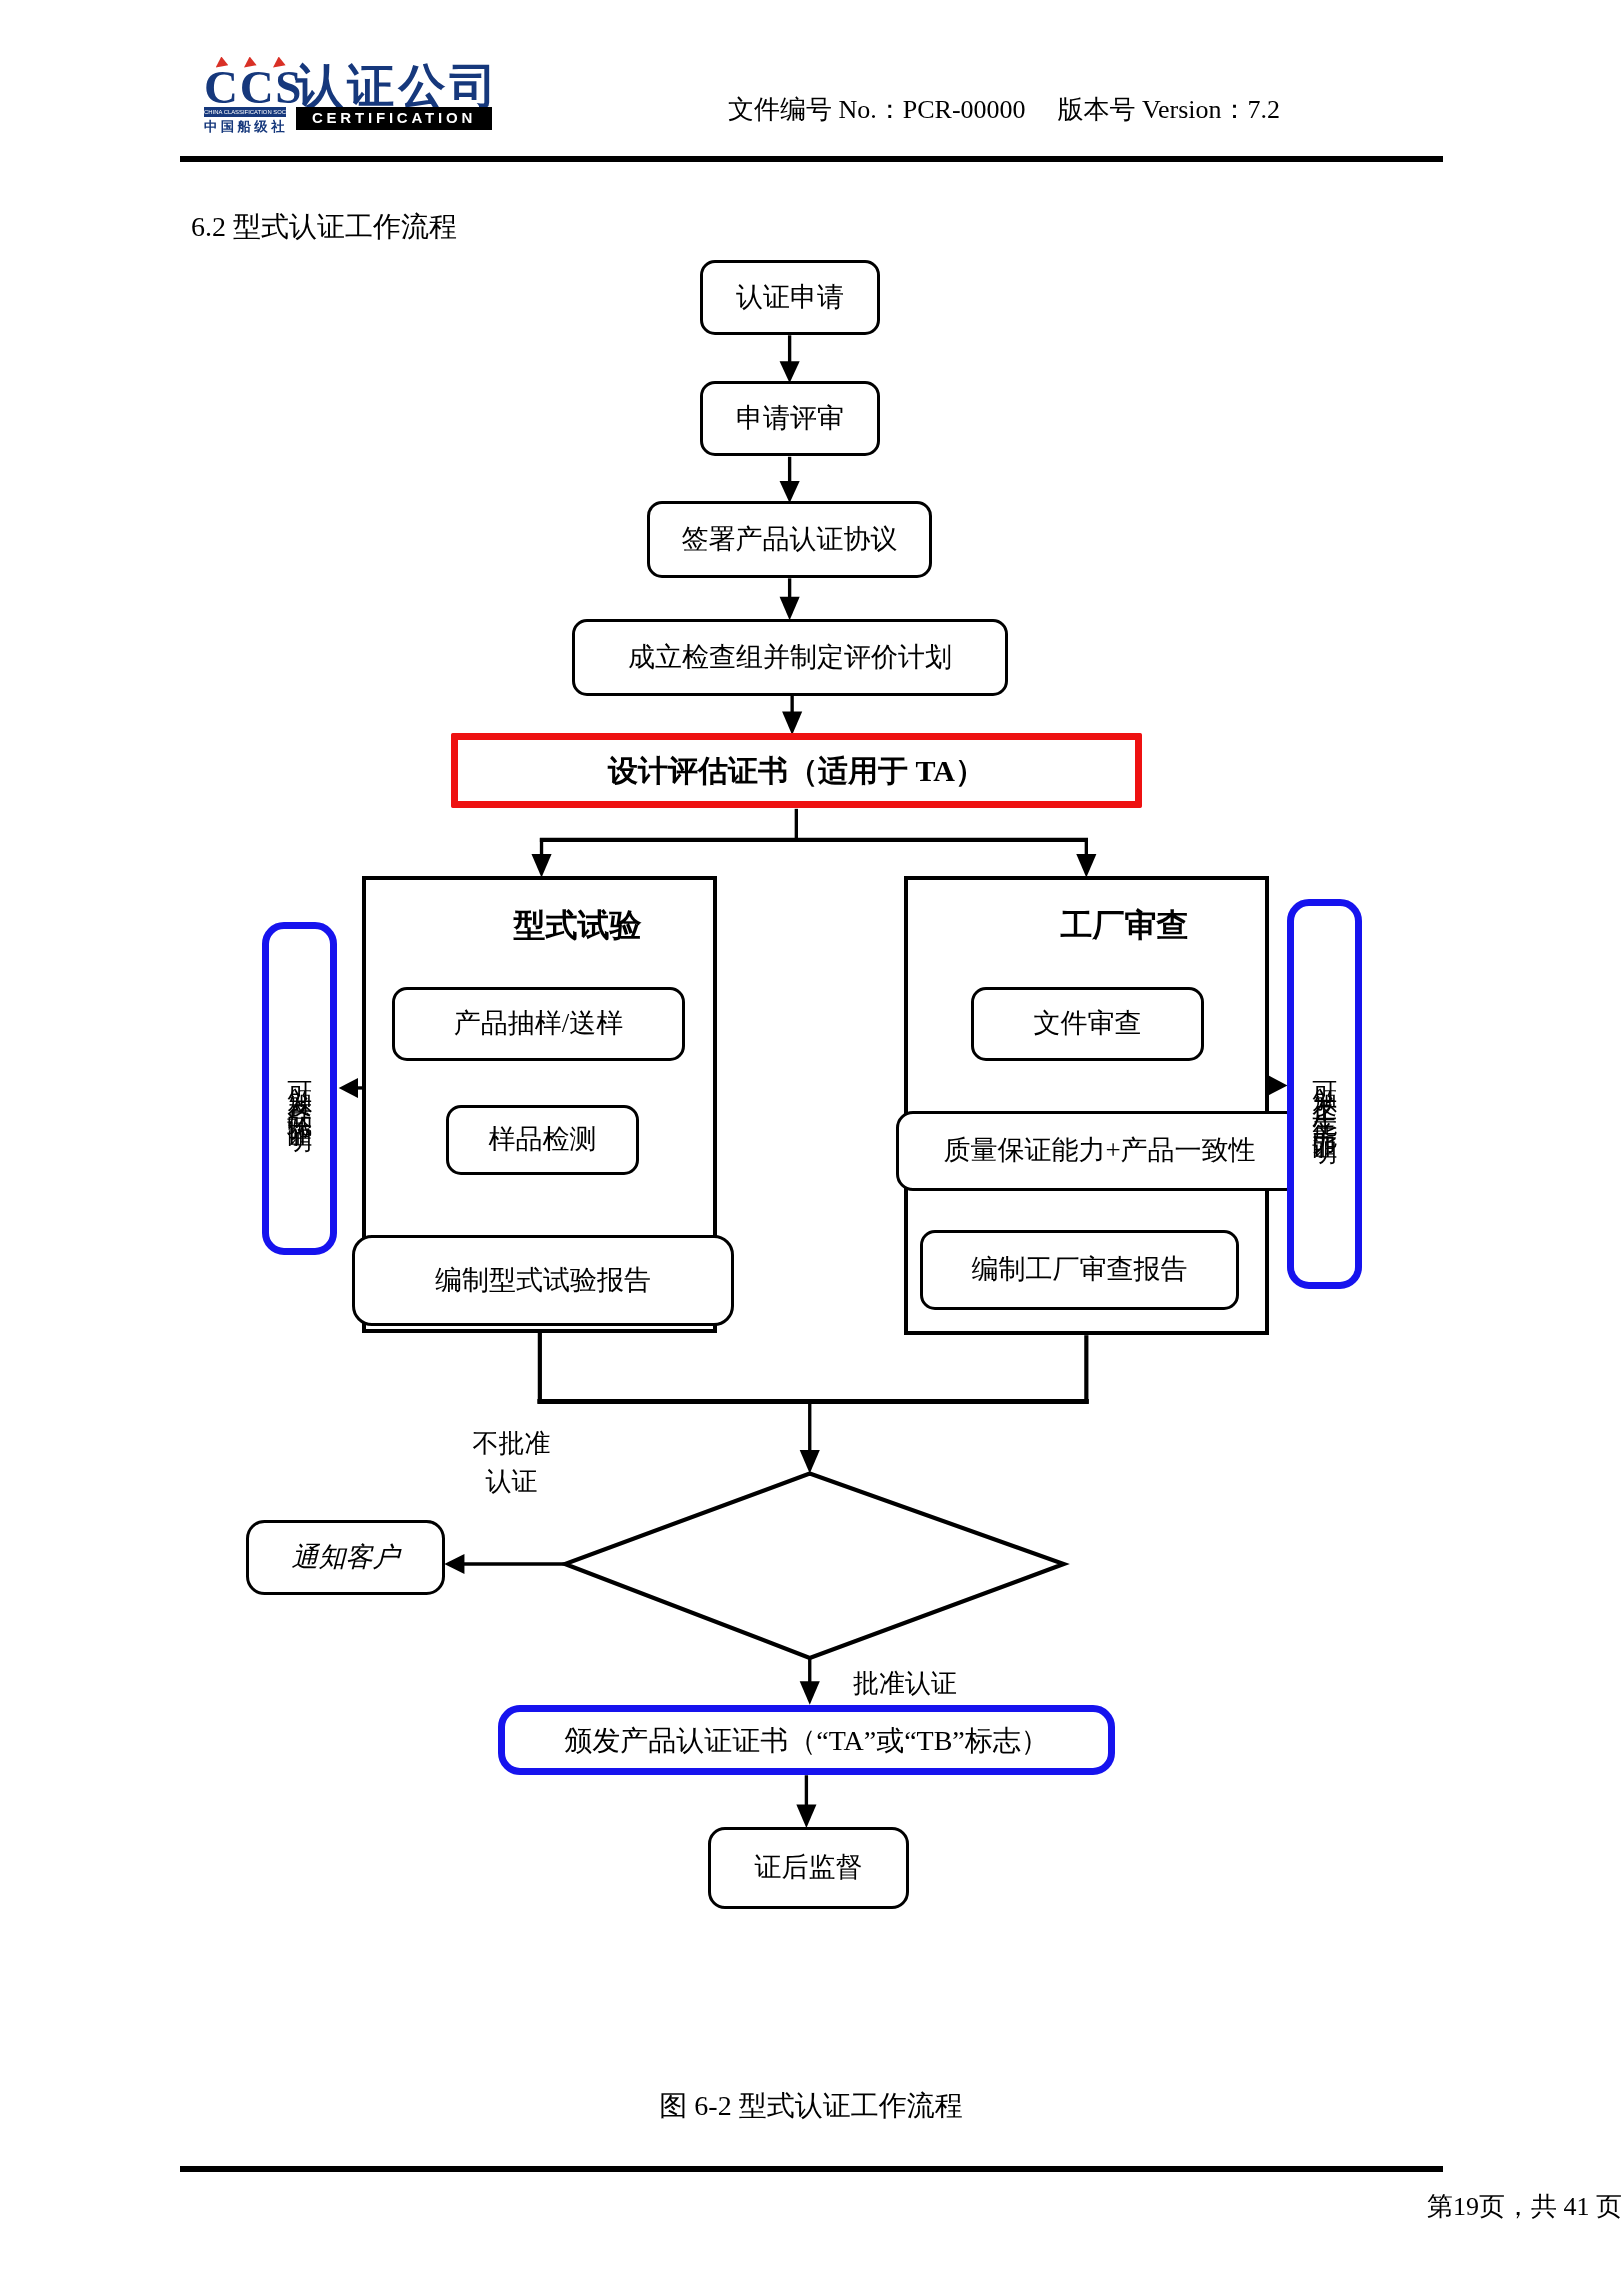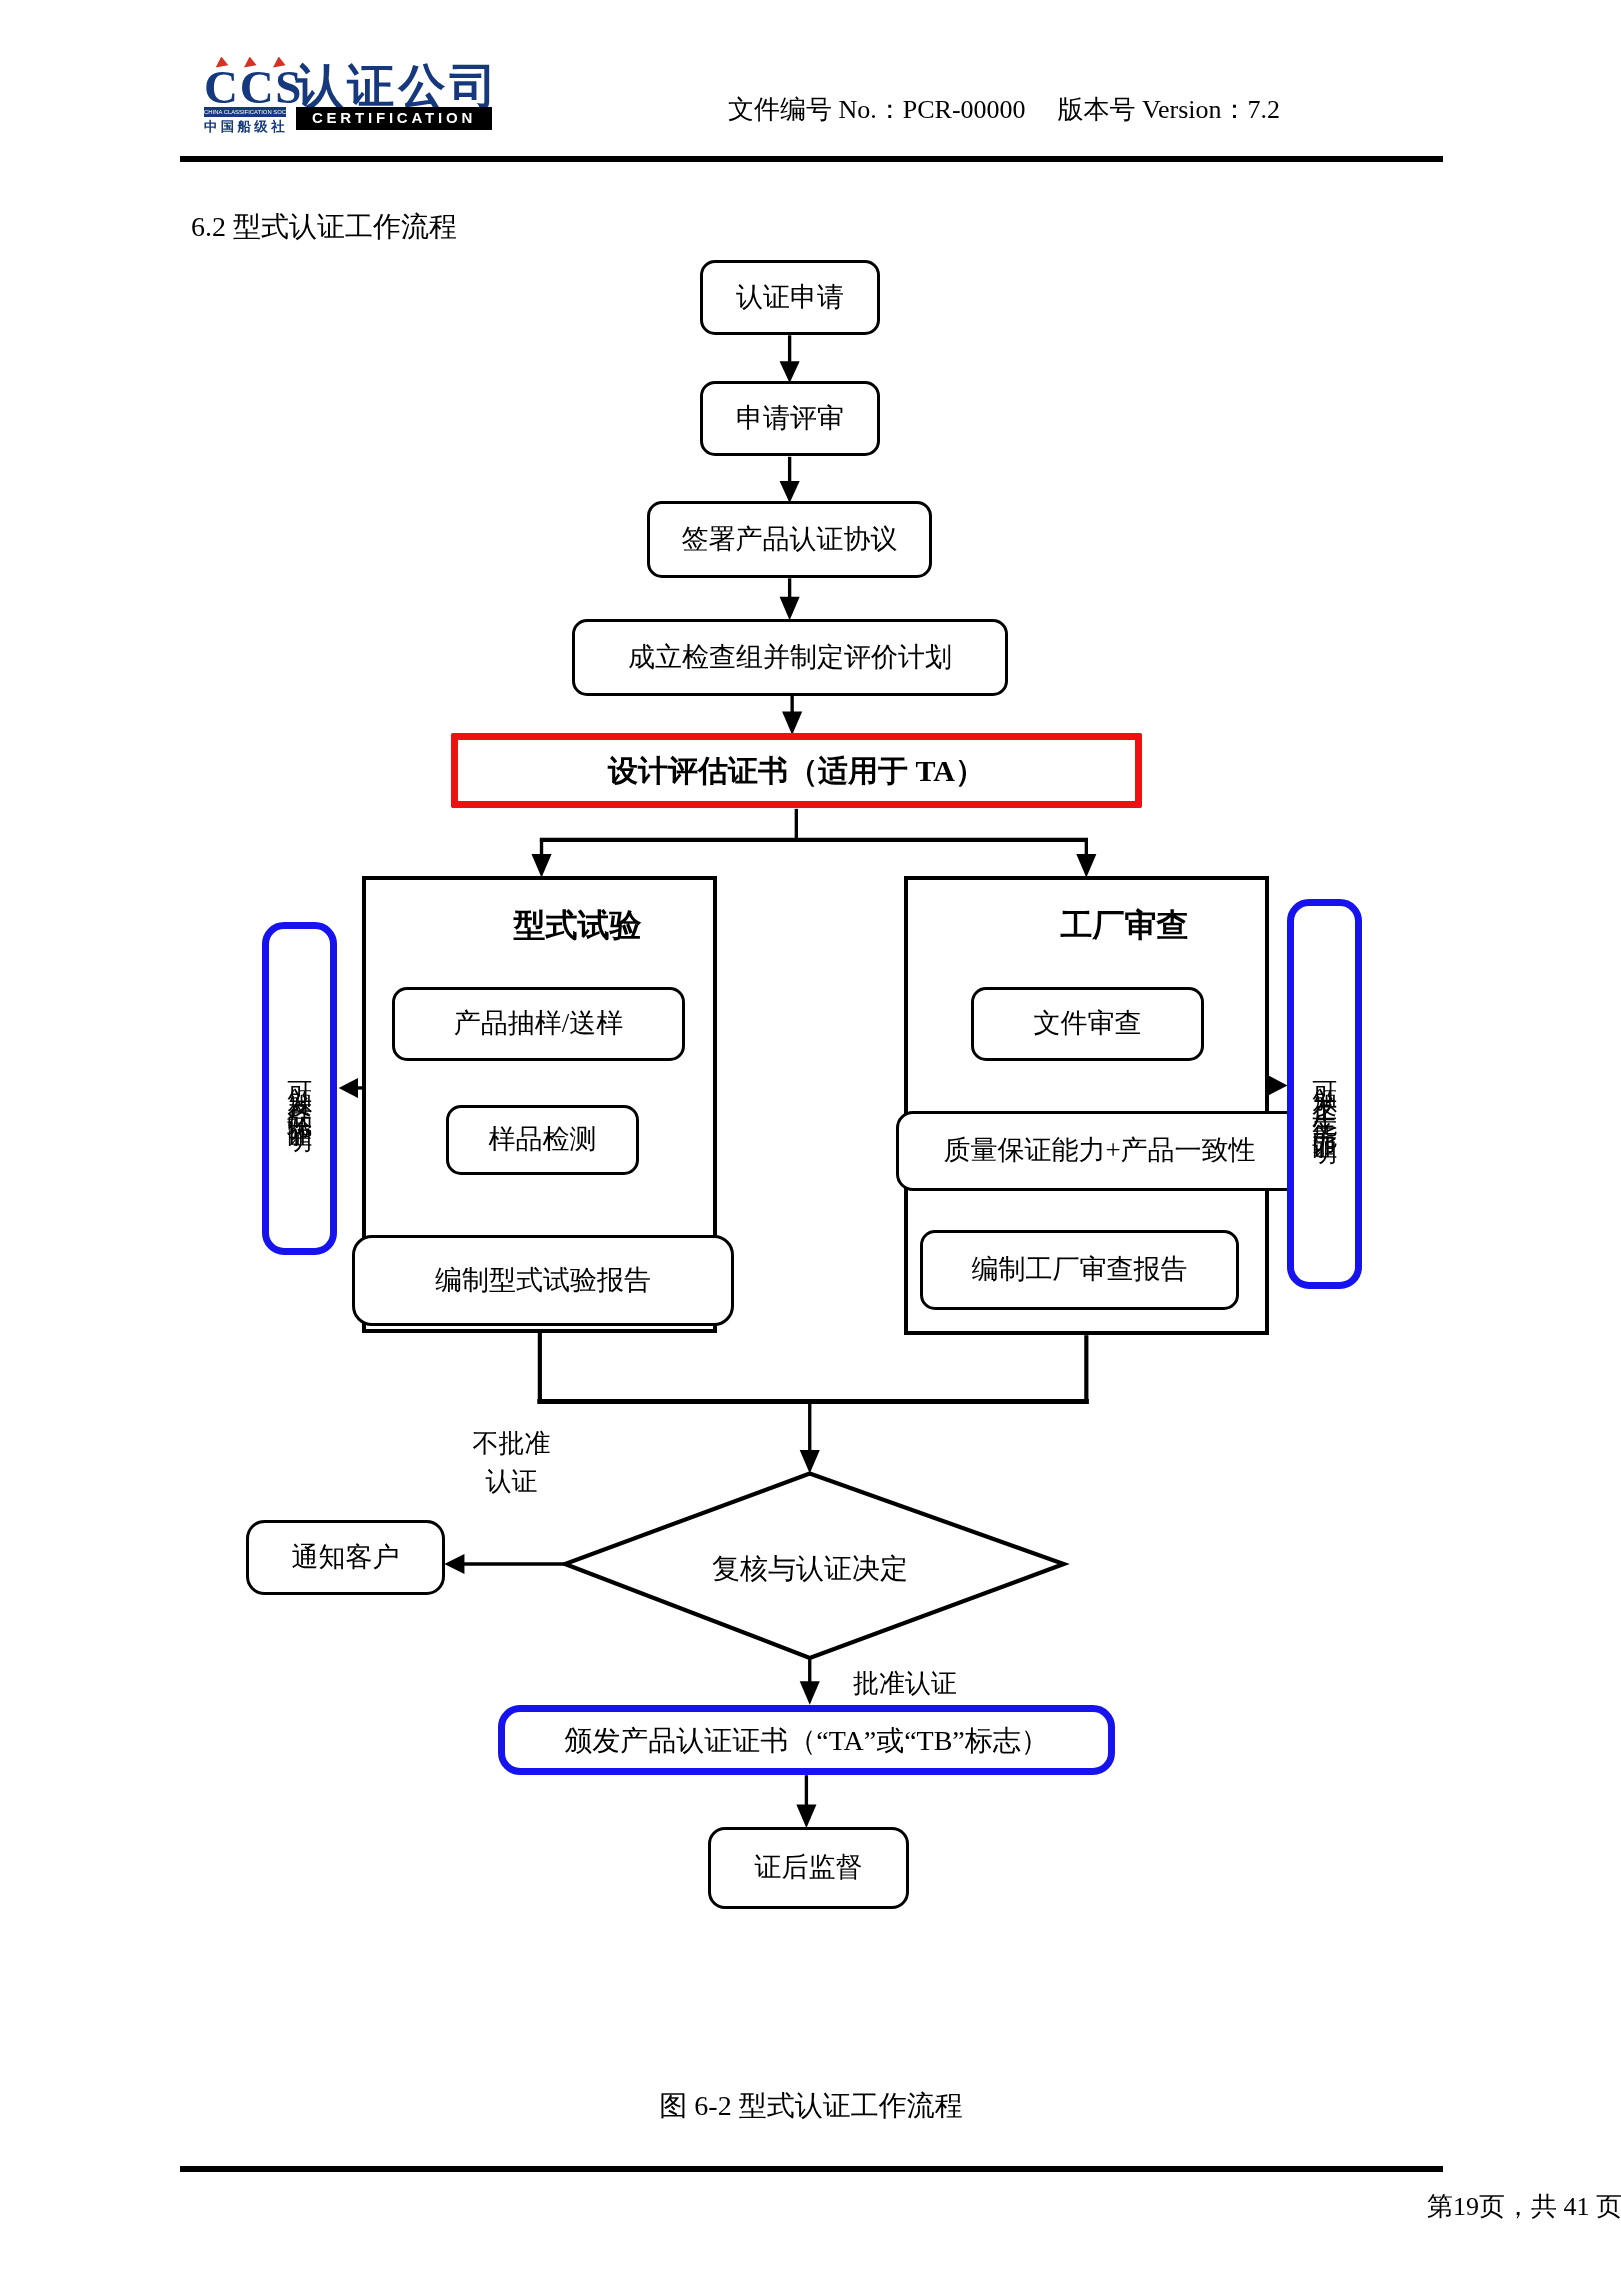--- a/index.html
+++ b/index.html
@@ -133,26 +133,25 @@
 
   <div class="bigbox" style="left:904px;top:876px;width:365px;height:459px;"></div>
   <div class="branch-title" style="left:904px;top:904px;width:365px;">工厂审查</div>
   <div class="node" style="left:971px;top:987px;width:233px;height:74px;">文件审查</div>
   <div class="node" style="left:876px;top:1111px;width:407px;height:80px;border-radius:17px;margin-left:20px;">质量保证能力+产品一致性</div>
   <div class="node" style="left:920px;top:1230px;width:319px;height:80px;">编制工厂审查报告</div>
 
   <div class="node bluebox vtext" style="left:262px;top:922px;width:75px;height:333px;">可颁发产品试验证明</div>
   <div class="node bluebox vtext" style="left:1287px;top:899px;width:75px;height:390px;">可颁发工厂生产能力证明</div>
 
-  <div class="lbl" style="left:587px;top:1549px;width:446px;font-size:28px;">复核与认证决定</div>
   <div class="lbl" style="left:455px;top:1425px;width:113px;">
     <div>不批准</div>
     <div>认证</div>
   </div>
-  <div class="node" style="left:246px;top:1520px;width:199px;height:75px;border-radius:18.4px;">通知客户</div>
+  <div class="node" style="left:246px;top:1520px;width:199px;height:75px;border-radius:18.4px;font-style:italic;">通知客户</div>
   <div class="lbl" style="left:853px;top:1665px;width:201px;text-align:left;">批准认证</div>
 
   <div class="node bluebox" style="left:498px;top:1705px;width:617px;height:70px;font-size:28px;">颁发产品认证证书（“TA”或“TB”标志）</div>
   <div class="node" style="left:708px;top:1827px;width:201px;height:82px;border-radius:17px;">证后监督</div>
 
   <div id="caption">图 6-2 型式认证工作流程</div>
   <div class="rule" style="left:180px;top:2166px;width:1263px;"></div>
   <div id="footer-text">第19页，共 41 页</div>
 
 </div>

